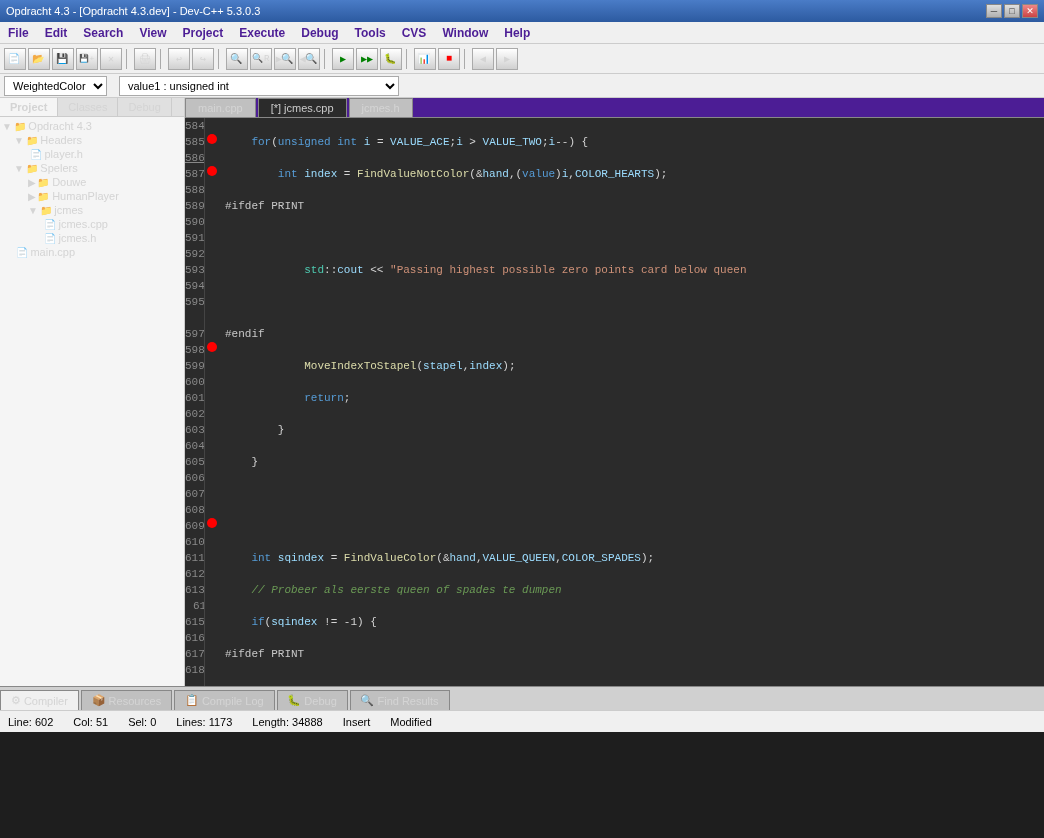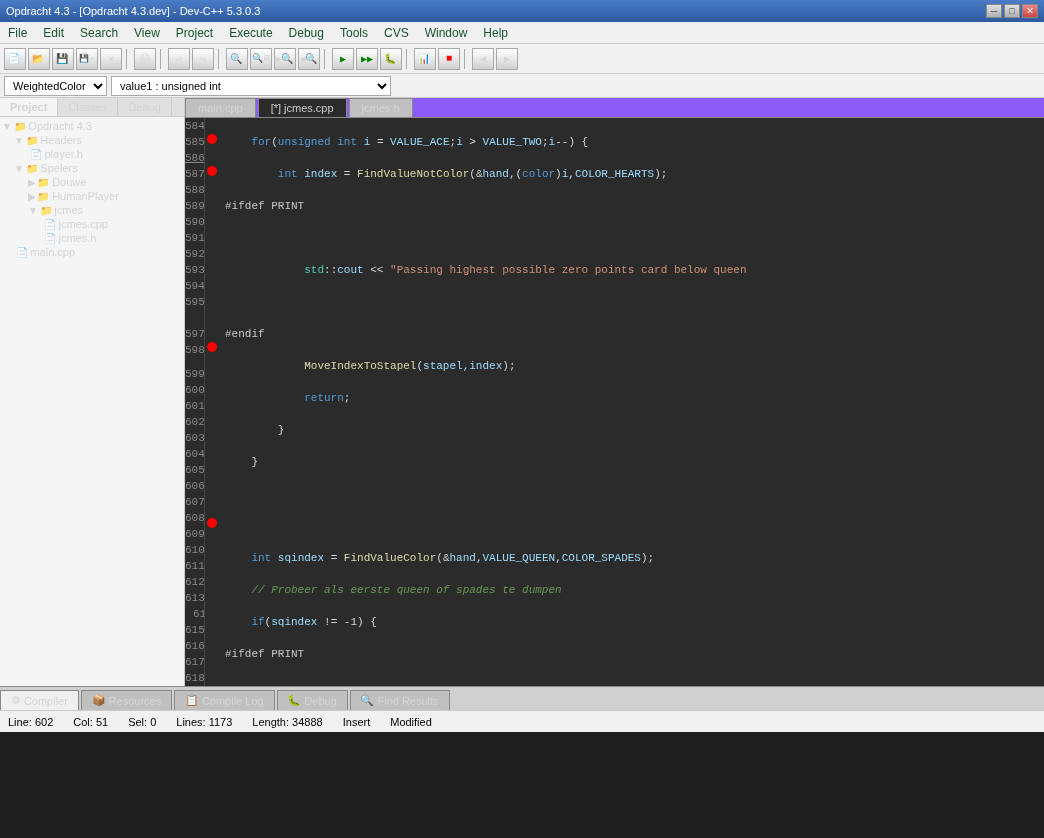--- a/index.html
+++ b/index.html
@@ -32,21 +32,22 @@
       height: 22px;
       display: flex;
       align-items: center;
       font-family: Arial, sans-serif;
       font-size: 12px;
       border-bottom: 1px solid #ccc;
     }
     .menu-item {
       padding: 2px 8px;
       cursor: pointer;
-      color: #14532d;
+      color: #4c1d95;
+      font-weight: bold;
     }
     
     
     #toolbar {
       background: #f0f0f0;
       height: 30px;
       display: flex;
       align-items: center;
       padding: 2px 4px;
       gap: 2px;
@@ -60,21 +61,21 @@
       font-size: 10px; cursor: pointer;
     }
     .tb-separator { width: 4px; border-left: 1px solid #aaa; height: 20px; margin: 0 2px; }
     
     
     #class-bar {
       background: #f0f0f0;
       height: 24px;
       display: flex;
       align-items: center;
-      gap: 4px;
+      gap: 12px;
       padding: 2px 4px;
       border-bottom: 1px solid #ccc;
       font-family: Arial, sans-serif;
       font-size: 12px;
     }
     .class-select {
       height: 20px;
       font-size: 11px;
       background: white;
       border: 1px solid #aaa;
@@ -116,21 +117,21 @@
       cursor: pointer;
       white-space: nowrap;
     }
     .tree-icon { margin-right: 2px; font-size: 10px; }
     .folder-icon { color: #e8a000; }
     .file-icon { color: #6688aa; }
     
     
     #editor-tabs {
       display: flex;
-      background: #8b5cf6;
+      background: #4c1d95;
       border-bottom: 1px solid #888;
       font-family: Arial, sans-serif;
       font-size: 11px;
       align-items: flex-end;
     }
     .editor-tab {
       padding: 3px 12px;
       border: 1px solid #888;
       border-bottom: none;
       cursor: pointer;
@@ -398,21 +399,21 @@
         <div style="line-height:16px;">589</div>
         <div style="line-height:16px;">590</div>
         <div style="line-height:16px;">591</div>
         <div style="line-height:16px;">592</div>
         <div style="line-height:16px;">593</div>
         <div style="line-height:16px;">594</div>
         <div style="line-height:16px;">595</div>
         <div style="line-height:16px;padding-left:25px;">596</div>
         <div style="line-height:16px;">597</div>
         <div style="line-height:16px;">598</div>
-        <div style="line-height:16px;margin-top:8px;">599</div>
+        <div style="line-height:16px;">599</div>
         <div style="line-height:16px;">600</div>
         <div style="line-height:16px;">601</div>
         <div style="line-height:16px;">602</div>
         <div style="line-height:16px;">603</div>
         <div style="line-height:16px;">604</div>
         <div style="line-height:16px;">605</div>
         <div style="line-height:16px;">606</div>
         <div style="line-height:16px;">607</div>
         <div style="line-height:16px;">608</div>
         <div style="line-height:16px;">609</div>
@@ -433,21 +434,21 @@
 
         <div style="position:absolute;top:48px;left:2px;width:10px;height:10px;background:red;border-radius:50%;"></div>
 
         <div style="position:absolute;top:224px;left:2px;width:10px;height:10px;background:red;border-radius:50%;"></div>
 
         <div style="position:absolute;top:400px;left:2px;width:10px;height:10px;background:red;border-radius:50%;"></div>
       </div>
 
       <div id="code-content" style="flex:1; overflow:auto; background:#2b2b2b; padding-left:6px; font-size:11px; line-height:16px; white-space:pre; font-family:'Courier New',monospace; position:relative;">
 <div class="code-line">    <span class="kw">for</span>(<span class="kw">unsigned</span> <span class="kw">int</span> <span class="var">i</span> = <span class="var">VALUE_ACE</span>;<span class="var">i</span> &gt; <span class="var">VALUE_TWO</span>;<span class="var">i</span>--) {</div>
-<div class="code-line">        <span class="kw">int</span> <span class="var">index</span> = <span class="fn">FindValueNotColor</span>(&amp;<span class="var">hand</span>,(<span class="kw">color</span>)<span class="var">i</span>,<span class="var">COLOR_HEARTS</span>);</div>
+<div class="code-line">        <span class="kw">int</span> <span class="var">index</span> = <span class="fn">FindValueNotColor</span>(&amp;<span class="var">hand</span>,(<span class="kw">value</span>)<span class="var">i</span>,<span class="var">COLOR_HEARTS</span>);</div>
 <div class="code-line"><span class="macro">#ifdef PRINT</span></div>
 <div class="code-line"></div>
 <div class="code-line">            <span class="type">std</span>::<span class="var">cout</span> &lt;&lt; <span class="str">"Passing highest possible zero points card below queen</span></div>
 <div class="code-line"></div>
 <div class="code-line"><span class="macro">#endif</span></div>
 <div class="code-line">            <span class="fn">MoveIndexToStapel</span>(<span class="var">stapel</span>,<span class="var">index</span>);</div>
 <div class="code-line">            <span class="kw">return</span>;</div>
 <div class="code-line">        }</div>
 <div class="code-line">    }</div>
 <div class="code-line"></div>

